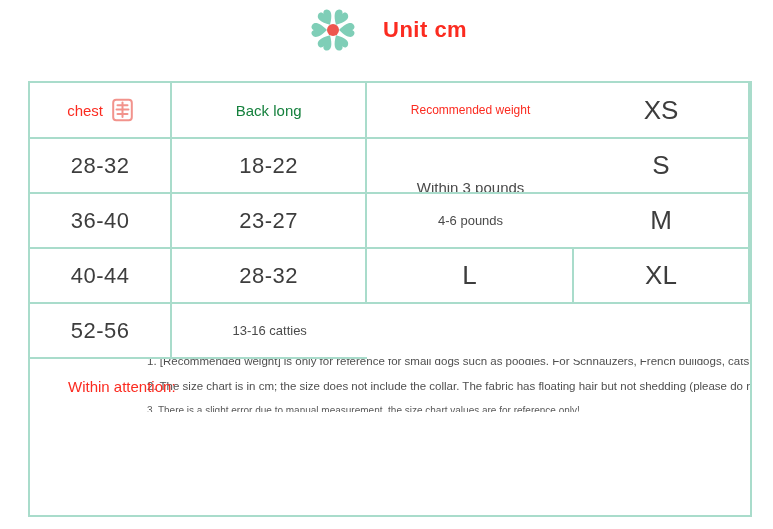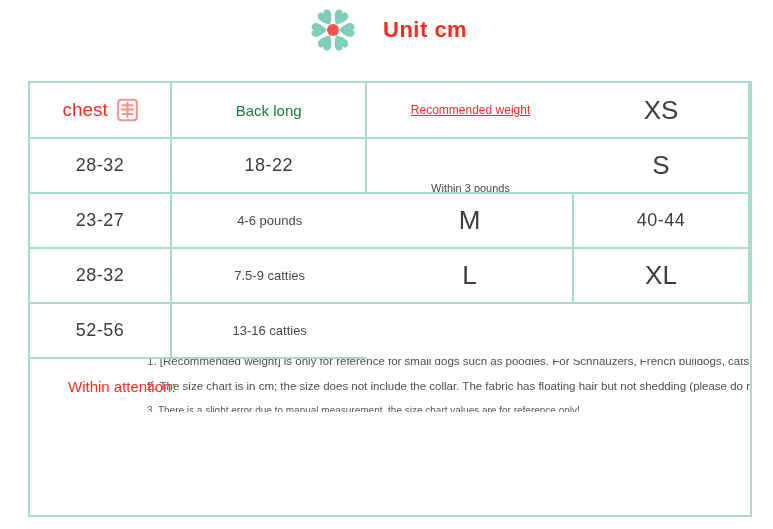--- a/index.html
+++ b/index.html
@@ -25,29 +25,29 @@
     grid-template-rows: 56px 55px 55px 55px 55px 53px 1fr;
   }
   .c {
     border-right:2px solid #a9dccb; border-bottom:2px solid #a9dccb;
     display:flex; align-items:center; justify-content:center;
     overflow:hidden; white-space:nowrap;
   }
   .c.last { border-right:none; }
 
   .h-size  { font-size:21px; color:#fb2b20; }
-  .h-chest { font-size:19px; color:#fb2b20; }
+  .h-chest { font-size:15px; color:#fb2b20; }
   .h-chest .badge { margin-left:9px; display:inline-flex; }
   .h-back  { font-size:15px; color:#15803d; }
-  .h-rec   { font-size:12px; color:#fb2b20;text-decoration:underline; }
+  .h-rec   { font-size:12px; color:#fb2b20; }
 
   .cell-size   { font-size:26px; color:#3d3d3d; }
-  .cell-num    { font-size:18px; color:#3d3d3d; letter-spacing:0.5px; }
+  .cell-num    { font-size:22px; color:#3d3d3d; letter-spacing:0.5px; }
   .cell-weight { font-size:13px; color:#4a4a4a; }
-  .cell-weight.small { font-size:11px;margin-top:44px; }
+  .cell-weight.small { font-size:15px;margin-top:44px; }
 
   
   .notes-cell {
     grid-column:1 / -1; border:none; position:relative;
     display:flex; align-items:center; justify-content:flex-start;
   }
   .notes-label {
     position:absolute; left:38px; top:50%; transform:translateY(-50%);
     color:#fb2b20; font-size:15px;
   }
@@ -99,27 +99,27 @@
     </div>
     <div class="c h-back">Back long</div>
     <div class="c h-rec last">Recommended weight</div>
 
     <div class="c cell-size">XS</div>
     <div class="c cell-num">28-32</div>
     <div class="c cell-num">18-22</div>
     <div class="c cell-weight small last">Within 3 pounds</div>
 
     <div class="c cell-size">S</div>
+    <div class="c cell-num">36-40</div>
     <div class="c cell-num">23-27</div>
     <div class="c cell-weight last">4-6 pounds</div>
 
     <div class="c cell-size">M</div>
     <div class="c cell-num">40-44</div>
     <div class="c cell-num">28-32</div>
-    <div class="c cell-weight last">7.5-9 catties</div>
 
     <div class="c cell-size">L</div>
 
     <div class="c cell-size">XL</div>
     <div class="c cell-num">52-56</div>
     <div class="c cell-weight last">13-16 catties</div>
 
     <div class="c notes-cell">
       <div class="notes-label">Within attention:</div>
       <div class="notes-list">

